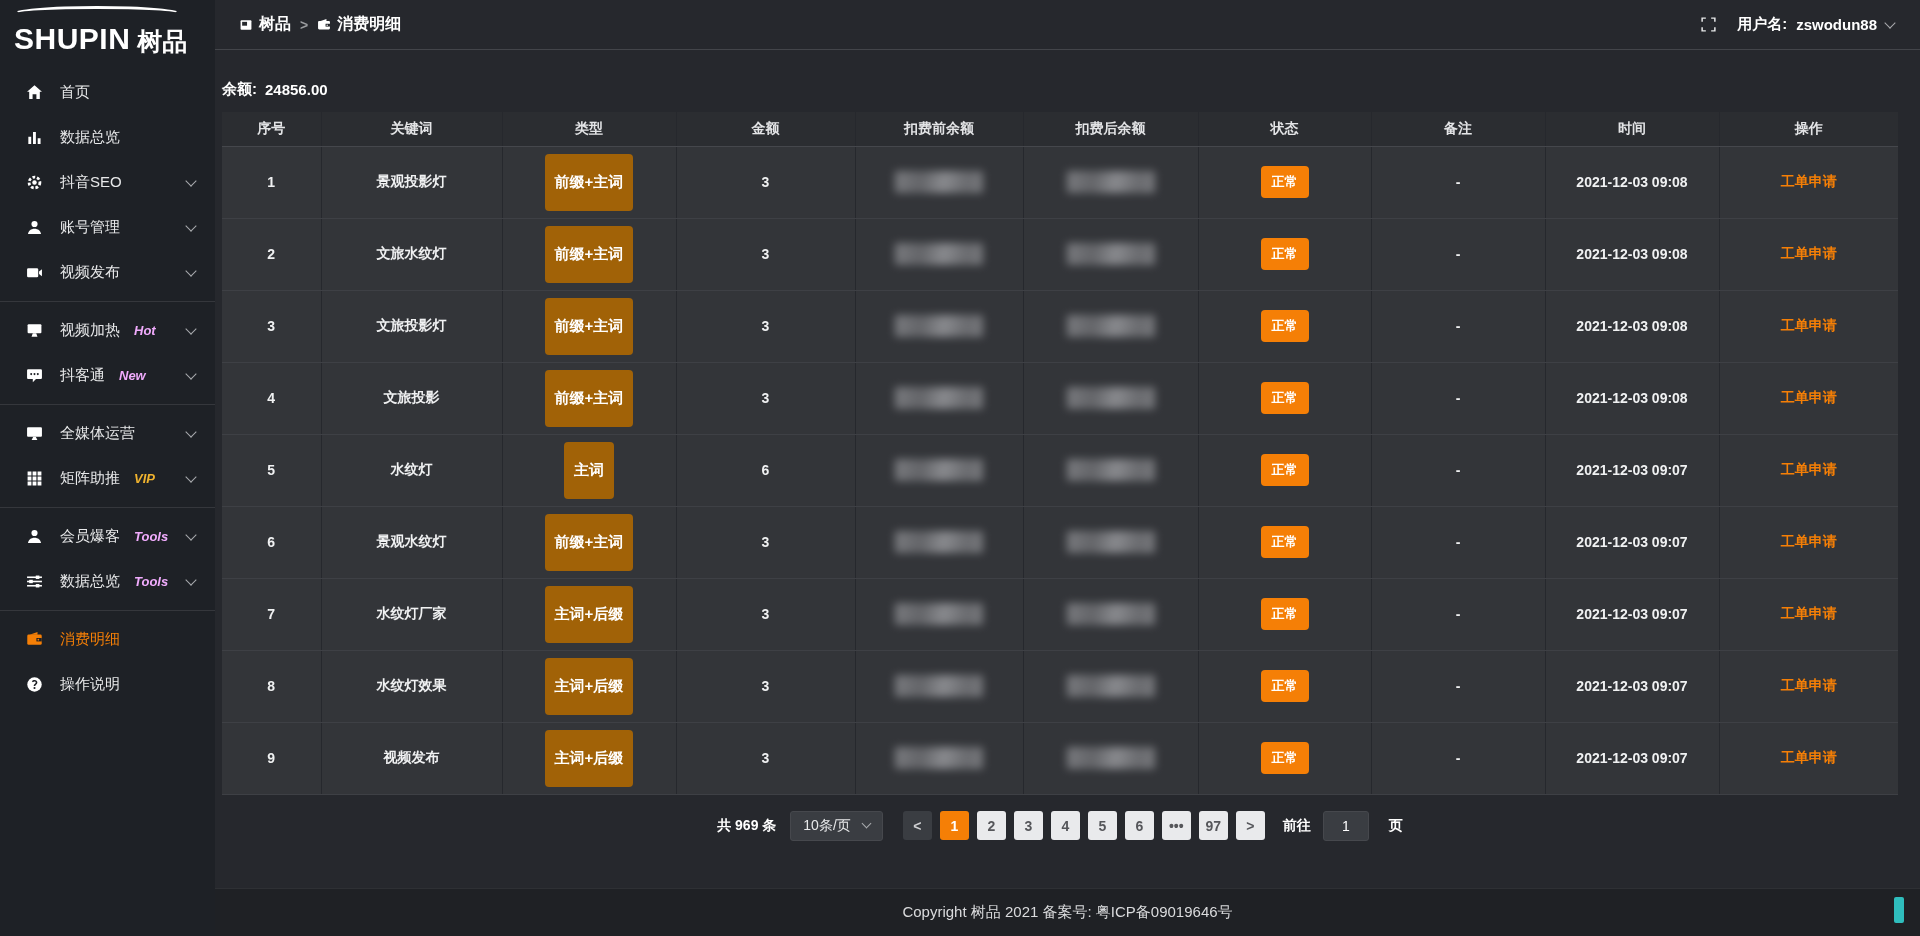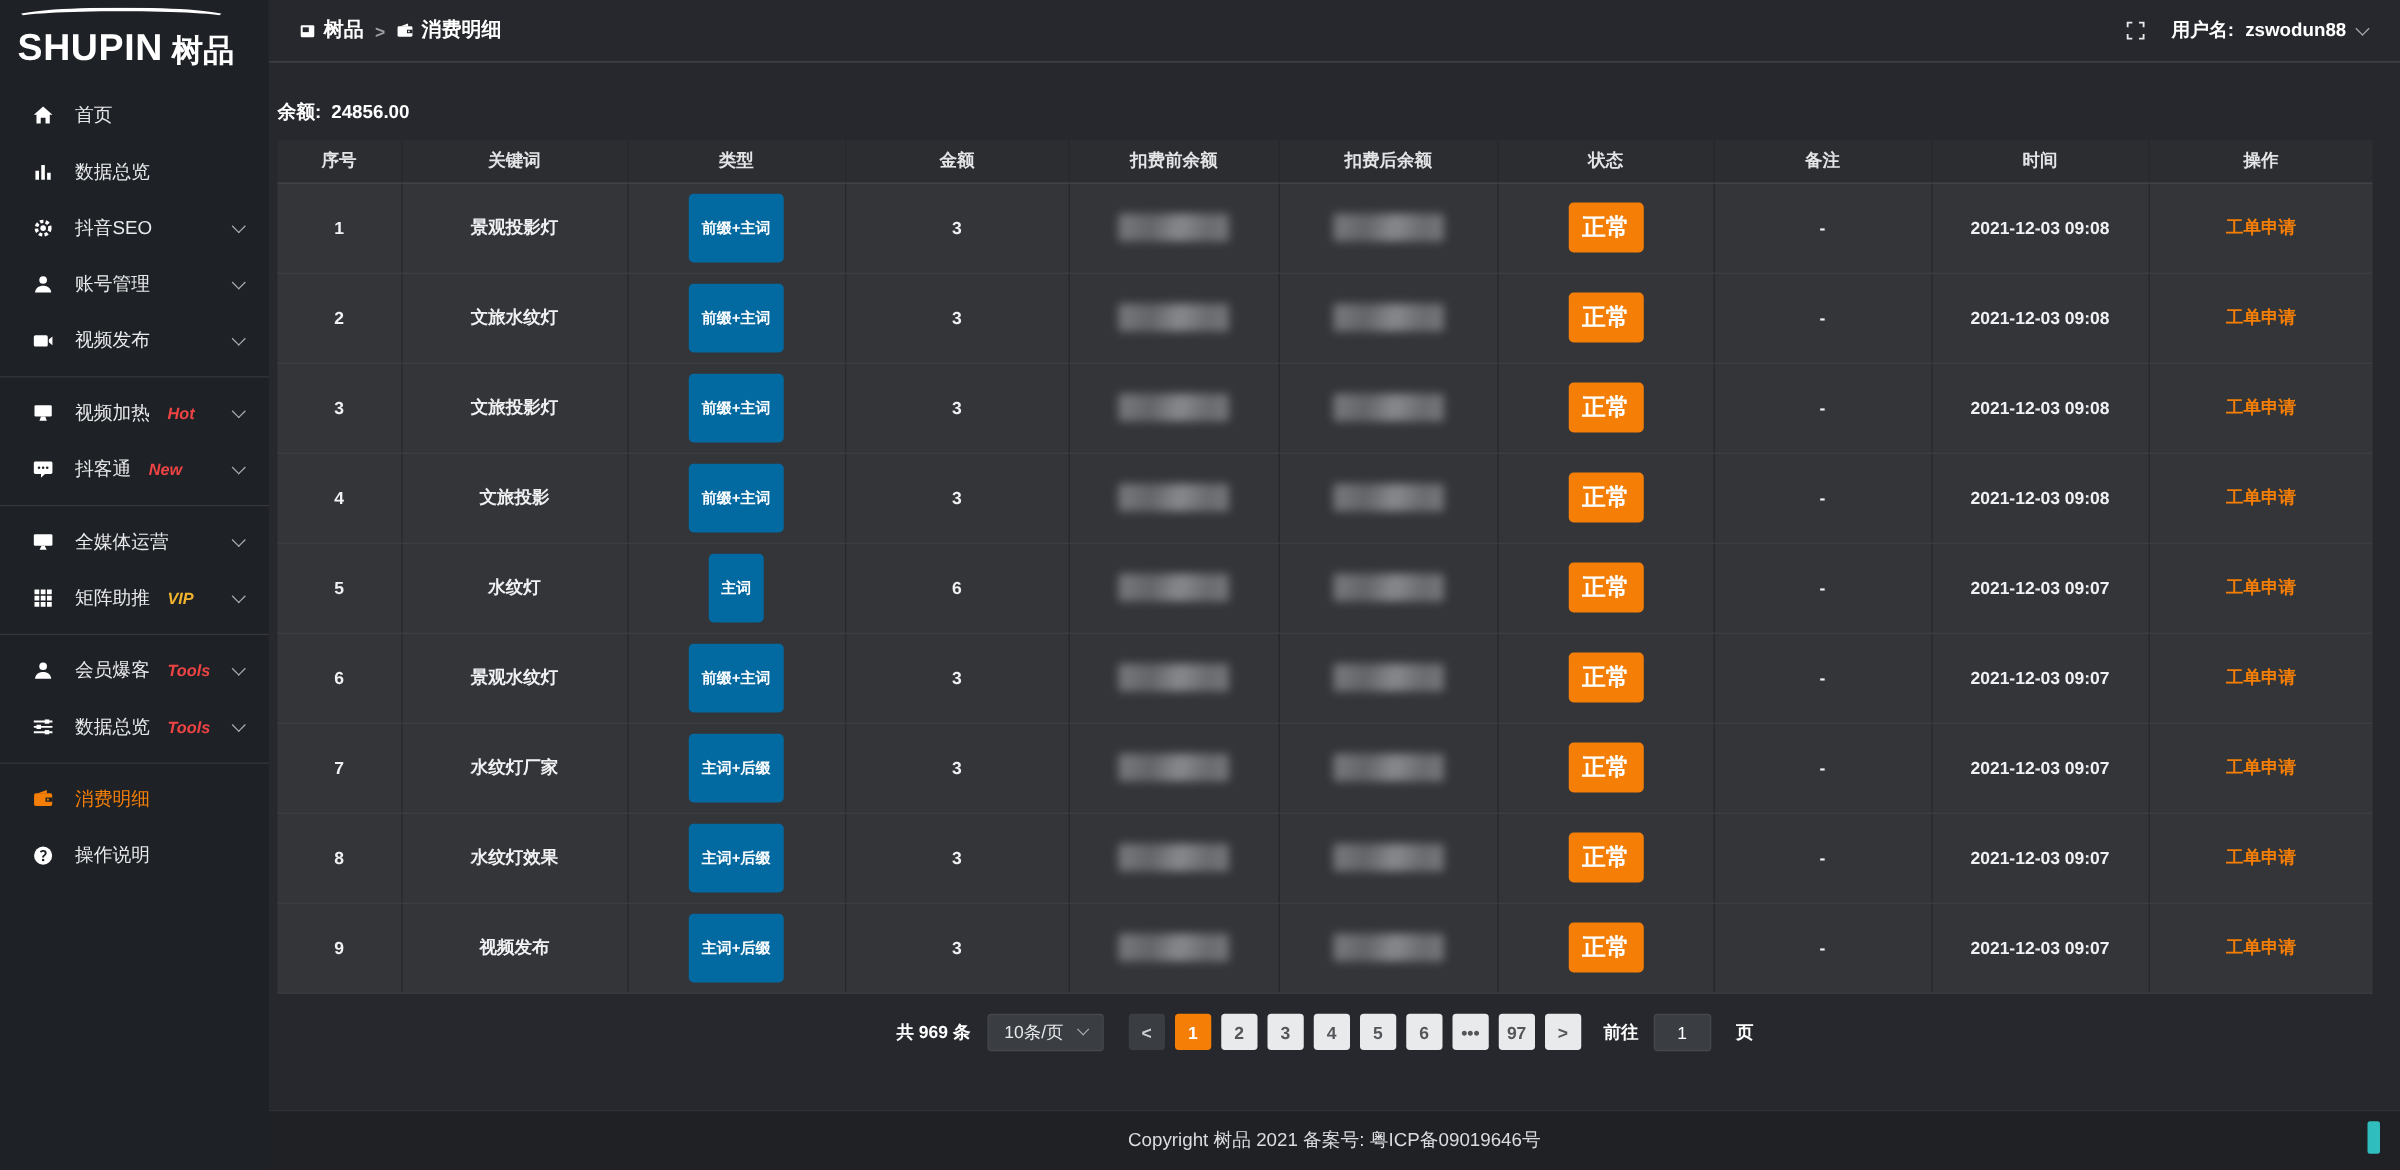--- a/index.html
+++ b/index.html
@@ -14,21 +14,21 @@
   .logo-cn { font-size:25px; font-weight:700; color:#fff; margin-left:7px; line-height:1.05; }
   .side-menu { margin-top:14px; }
   .side-item { display:flex; align-items:center; height:45px; padding:0 20px 0 26px; cursor:pointer; color:#e8e9ea; }
   .s-icon { width:17px; height:17px; display:inline-flex; color:#fff; flex:none; }
   .s-icon svg { width:17px; height:17px; }
   .s-label { margin-left:17px; font-size:15px; }
   .side-item.active { color:#f57f06; }
   .side-item.active .s-icon { color:#f57f06; }
   .side-item.active .s-label { color:#f57f06; }
   .s-badge { margin-left:14px; font-size:13px; font-weight:700; font-style:italic; }
-  .s-badge.red { color:#ef4444;text-align:right; }
+  .s-badge.red { color:#f0abfc;text-align:right; }
   .s-badge.gold { color:#f0b32e; }
   .chev { width:8px; height:8px; border-right:1.6px solid #a9abae; border-bottom:1.6px solid #a9abae; transform:rotate(45deg); margin-top:-4px; flex:none; }
   .side-item .chev { margin-left:auto; }
   .side-divider { height:1px; background:#35373c; margin:6px 0; }
 
   
   .main { flex:1; display:flex; flex-direction:column; height:936px; }
   .topbar { height:50px; min-height:50px; display:flex; align-items:center; padding:0 26px 0 24px; border-bottom:1px solid #43454a; background:#26282d; }
   .crumbs { display:flex; align-items:center; gap:9px; font-size:16px; color:#fff; font-weight:600; }
   .crumb { display:flex; align-items:center; gap:6px; cursor:pointer; }
@@ -42,22 +42,22 @@
   .content { flex:1; padding:0 22px 0 7px; }
   .balance { margin:30px 0 0 0; font-size:15px; font-weight:700; color:#fff; display:flex; gap:8px;align-items:center; }
 
   
   table.grid { width:100%; border-collapse:collapse; table-layout:fixed; margin-top:13px; }
   .grid thead th { height:34px; background:#2b2d31; font-size:14px; font-weight:700; color:#e3e4e6; text-align:center;
                    border-right:1px solid #26282d; border-bottom:1px solid #45474c; }
   .grid tbody td { height:72px; background:#333539; text-align:center; font-size:14px; font-weight:600; color:#f0f1f2;
                    border-right:1px solid #26282d; border-bottom:1px solid #3e4045; }
   .grid th:last-child, .grid td:last-child { border-right:none; }
-  .type-badge { display:inline-block; background:#0369a1; color:#fff; font-size:12px; font-weight:600; padding:19px 10px; border-radius:4px; white-space:nowrap; }
-  .status-badge { display:inline-block; background:#f57f06; color:#fff; font-size:19px; font-weight:600; padding:7px 11px; border-radius:4px; }
+  .type-badge { display:inline-block; background:#a16207; color:#fff; font-size:15px; font-weight:600; padding:19px 10px; border-radius:4px; white-space:nowrap; }
+  .status-badge { display:inline-block; background:#f57f06; color:#fff; font-size:13px; font-weight:600; padding:7px 11px; border-radius:4px; }
   .redacted { display:inline-block; width:88px; height:22px; border-radius:2px; vertical-align:middle; opacity:.8;
               background:linear-gradient(100deg,#8d8e92 0%,#6f7074 30%,#9fa0a4 55%,#77787c 80%,#8a8b8f 100%); filter:blur(4px); }
   .cell-time { font-size:15px; }
   .action-link { color:#f57f06; cursor:pointer; font-size:14px; font-weight:600; text-decoration:none; }
 
   
   .pagination { margin-top:16px; display:flex; align-items:center; justify-content:center; gap:10px; font-size:14px; color:#fff; }
   .pg-total { font-weight:600; margin-right:4px; }
   .pg-size { display:flex; align-items:center; gap:12px; background:#3a3d42; border:1px solid #46484d; border-radius:3px;
              height:30px; padding:0 12px; cursor:pointer; font-size:14px; color:#e8e9ea; margin-right:10px; }

